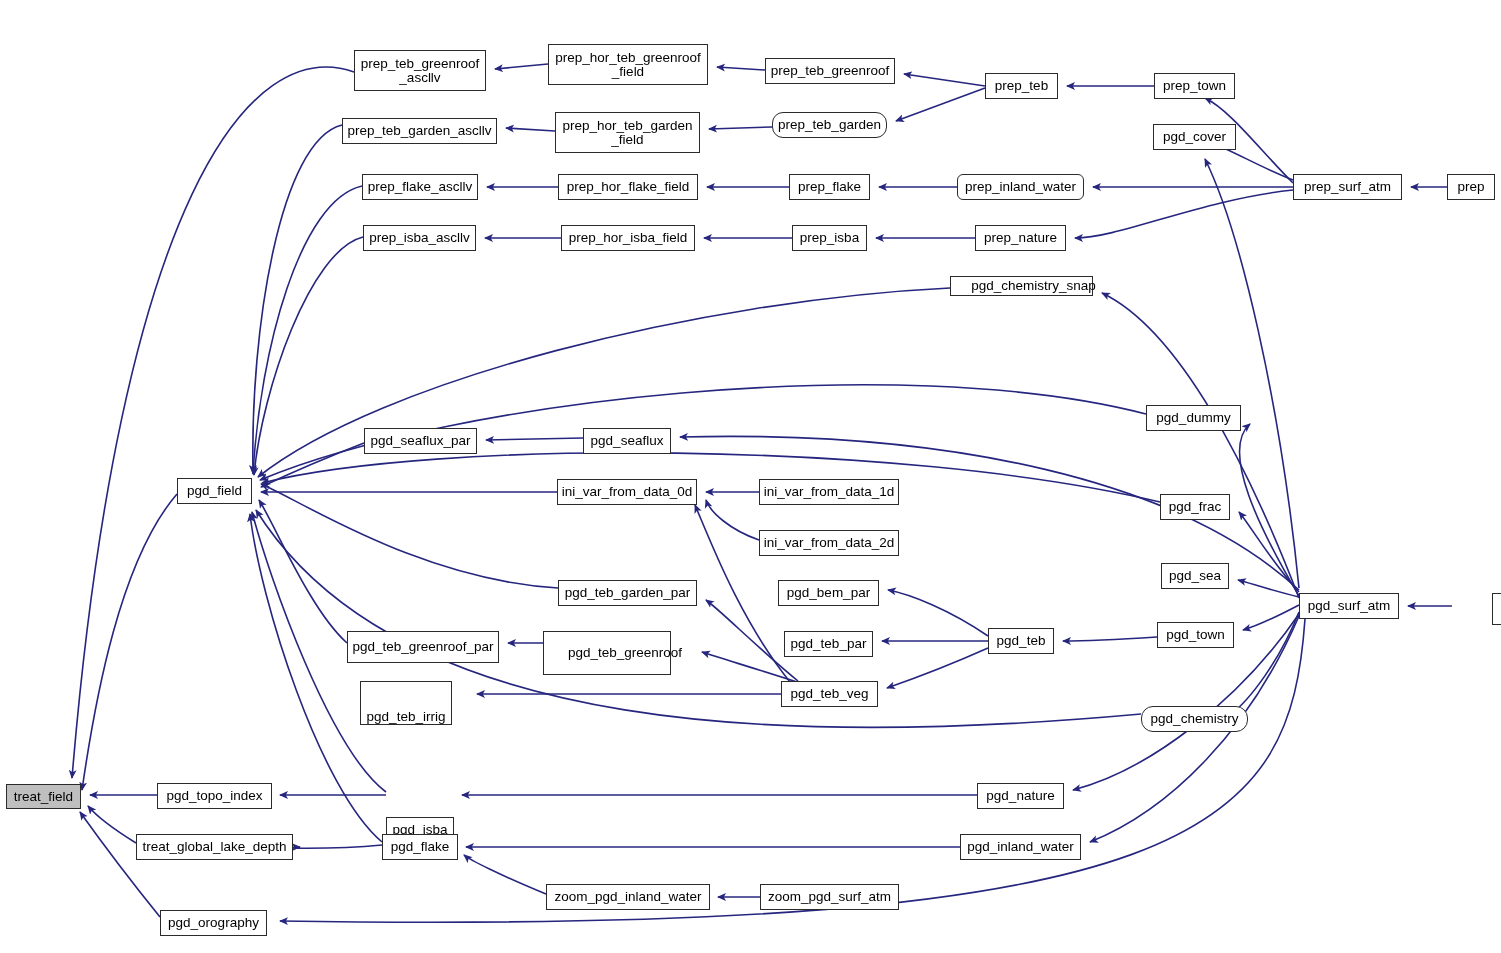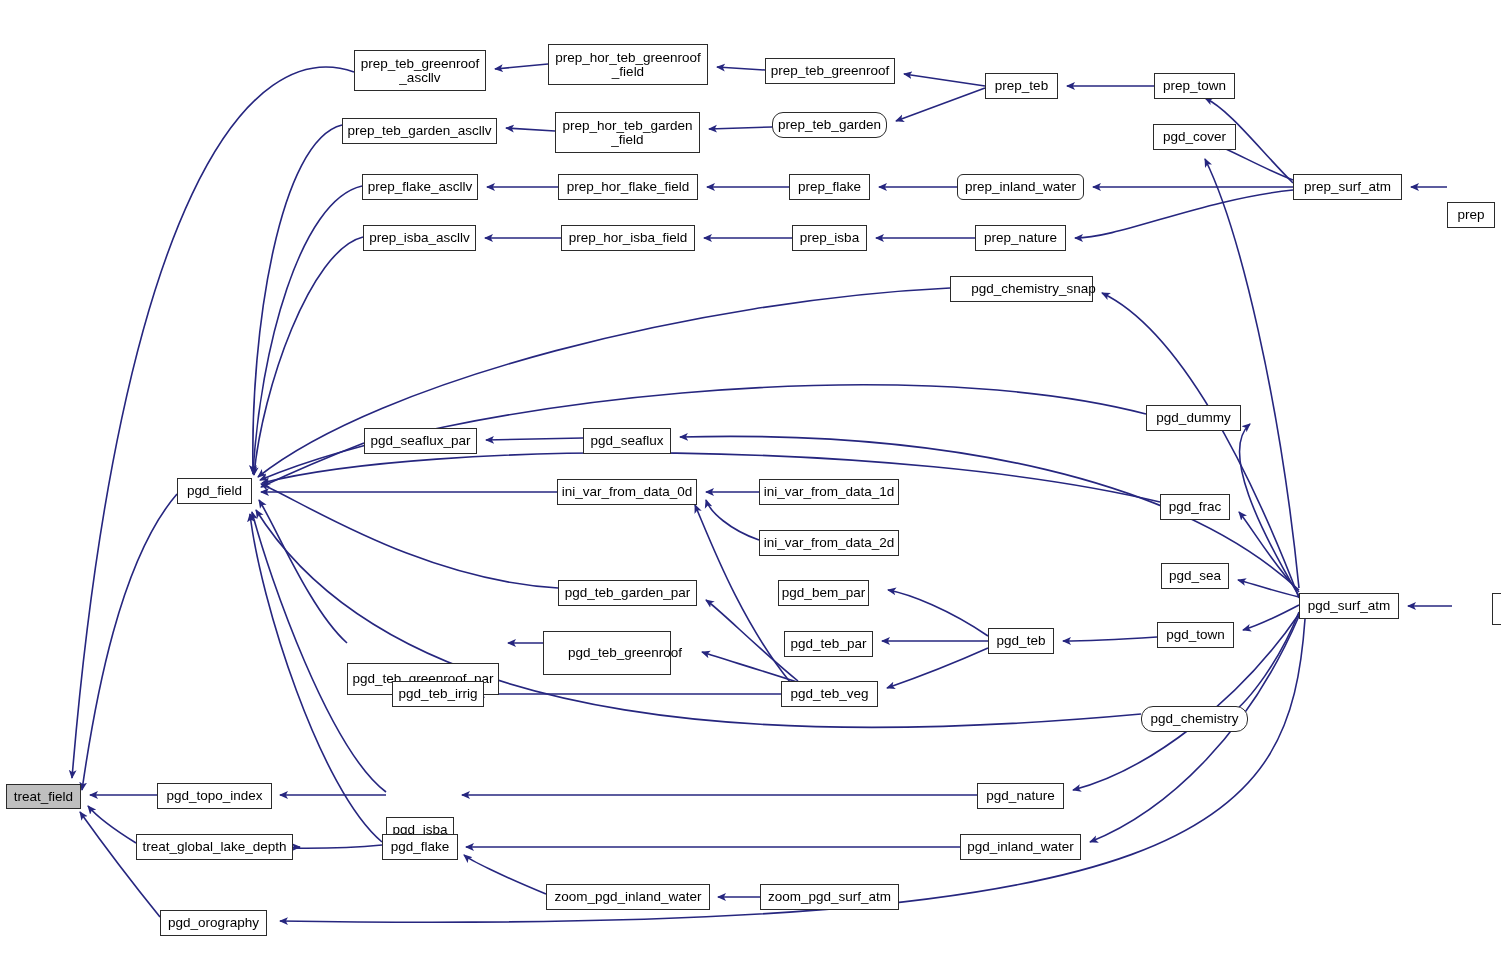--- a/index.html
+++ b/index.html
@@ -144,45 +144,45 @@
   <div class="node" style="left:342px;top:118px;width:155px;height:26px;"><span>prep_teb_garden_ascllv</span></div>
   <div class="node" style="left:555px;top:112px;width:145px;height:41px;"><span>prep_hor_teb_garden
 _field</span></div>
   <div class="node" style="left:772px;top:112px;width:115px;height:26px;border-radius:11px;"><span>prep_teb_garden</span></div>
   <div class="node" style="left:1153px;top:124px;width:83px;height:26px;"><span>pgd_cover</span></div>
   <div class="node" style="left:362px;top:174px;width:116px;height:26px;"><span>prep_flake_ascllv</span></div>
   <div class="node" style="left:558px;top:174px;width:140px;height:26px;"><span>prep_hor_flake_field</span></div>
   <div class="node" style="left:789px;top:174px;width:81px;height:26px;"><span>prep_flake</span></div>
   <div class="node" style="left:957px;top:174px;width:127px;height:26px;border-radius:6px;"><span>prep_inland_water</span></div>
   <div class="node" style="left:1293px;top:174px;width:109px;height:26px;"><span>prep_surf_atm</span></div>
-  <div class="node" style="left:1447px;top:174px;width:48px;height:26px;margin-top:28px;"><span>prep</span></div>
+  <div class="node" style="left:1447px;top:174px;width:48px;height:26px;"><span>prep</span></div>
   <div class="node" style="left:363px;top:225px;width:113px;height:26px;"><span>prep_isba_ascllv</span></div>
   <div class="node" style="left:561px;top:225px;width:134px;height:26px;"><span>prep_hor_isba_field</span></div>
   <div class="node" style="left:792px;top:225px;width:75px;height:26px;"><span>prep_isba</span></div>
   <div class="node" style="left:975px;top:225px;width:91px;height:26px;"><span>prep_nature</span></div>
-  <div class="node" style="left:950px;top:276px;width:143px;height:26px;padding-left:24px;"><span>pgd_chemistry_snap</span></div>
+  <div class="node" style="left:950px;top:276px;width:143px;height:20px;padding-left:24px;"><span>pgd_chemistry_snap</span></div>
   <div class="node" style="left:1146px;top:405px;width:95px;height:26px;"><span>pgd_dummy</span></div>
   <div class="node" style="left:364px;top:428px;width:113px;height:26px;"><span>pgd_seaflux_par</span></div>
   <div class="node" style="left:583px;top:428px;width:88px;height:26px;"><span>pgd_seaflux</span></div>
   <div class="node" style="left:177px;top:478px;width:75px;height:26px;"><span>pgd_field</span></div>
   <div class="node" style="left:557px;top:479px;width:140px;height:26px;"><span>ini_var_from_data_0d</span></div>
   <div class="node" style="left:759px;top:479px;width:140px;height:26px;"><span>ini_var_from_data_1d</span></div>
   <div class="node" style="left:1160px;top:494px;width:70px;height:26px;"><span>pgd_frac</span></div>
   <div class="node" style="left:759px;top:530px;width:140px;height:26px;"><span>ini_var_from_data_2d</span></div>
   <div class="node" style="left:1161px;top:563px;width:68px;height:26px;"><span>pgd_sea</span></div>
   <div class="node" style="left:558px;top:580px;width:139px;height:26px;"><span>pgd_teb_garden_par</span></div>
-  <div class="node" style="left:778px;top:580px;width:91px;height:26px;"><span>pgd_bem_par</span></div>
+  <div class="node" style="left:778px;top:580px;width:101px;height:26px;"><span>pgd_bem_par</span></div>
   <div class="node" style="left:1299px;top:593px;width:100px;height:26px;"><span>pgd_surf_atm</span></div>
   <div class="node" style="left:1492px;top:593px;width:42px;height:32px;"><span>pgd</span></div>
-  <div class="node" style="left:347px;top:631px;width:152px;height:32px;margin-top:32px;"><span>pgd_teb_greenroof_par</span></div>
+  <div class="node" style="left:347px;top:631px;width:152px;height:32px;"><span>pgd_teb_greenroof_par</span></div>
   <div class="node" style="left:543px;top:631px;width:128px;height:44px;padding-left:36px;"><span>pgd_teb_greenroof</span></div>
   <div class="node" style="left:784px;top:631px;width:89px;height:26px;"><span>pgd_teb_par</span></div>
   <div class="node" style="left:988px;top:628px;width:66px;height:26px;"><span>pgd_teb</span></div>
   <div class="node" style="left:1157px;top:622px;width:77px;height:26px;"><span>pgd_town</span></div>
-  <div class="node" style="left:392px;top:681px;width:92px;height:26px;"><span>pgd_teb_irrig</span></div>
+  <div class="node" style="left:360px;top:681px;width:92px;height:44px;align-items:flex-end;"><span>pgd_teb_irrig</span></div>
   <div class="node" style="left:781px;top:681px;width:97px;height:26px;"><span>pgd_teb_veg</span></div>
   <div class="node" style="left:1141px;top:706px;width:107px;height:26px;border-radius:12px;"><span>pgd_chemistry</span></div>
   <div class="node highlight" style="left:6px;top:784px;width:75px;height:25px;"><span>treat_field</span></div>
   <div class="node" style="left:157px;top:783px;width:115px;height:26px;"><span>pgd_topo_index</span></div>
   <div class="node" style="left:386px;top:783px;width:68px;height:26px;margin-top:34px;"><span>pgd_isba</span></div>
   <div class="node" style="left:977px;top:783px;width:87px;height:26px;"><span>pgd_nature</span></div>
   <div class="node" style="left:136px;top:834px;width:157px;height:26px;"><span>treat_global_lake_depth</span></div>
   <div class="node" style="left:382px;top:834px;width:76px;height:26px;"><span>pgd_flake</span></div>
   <div class="node" style="left:960px;top:834px;width:121px;height:26px;"><span>pgd_inland_water</span></div>
   <div class="node" style="left:546px;top:884px;width:164px;height:26px;"><span>zoom_pgd_inland_water</span></div>

